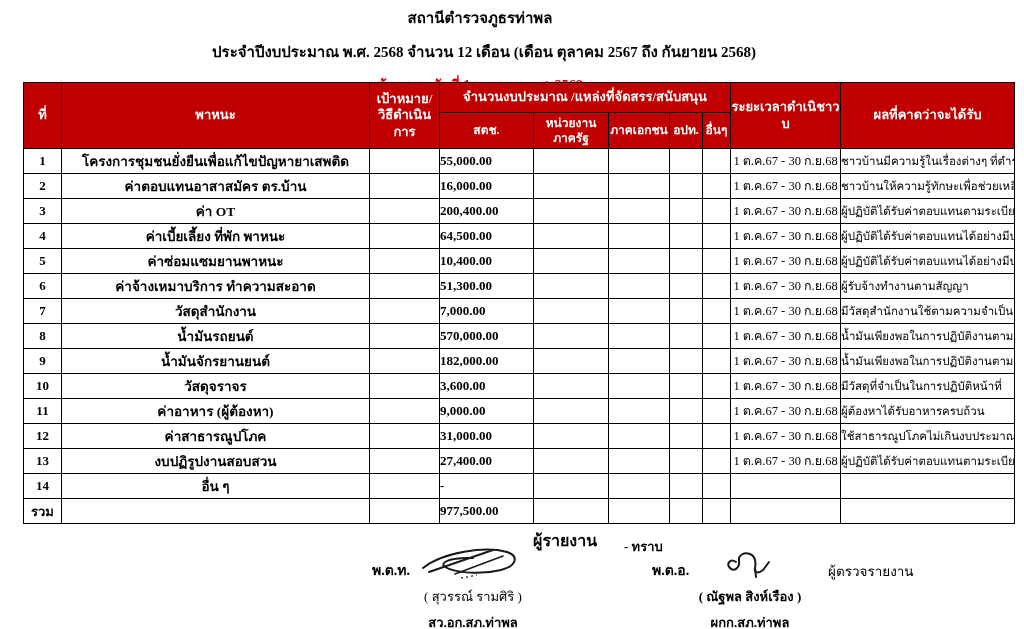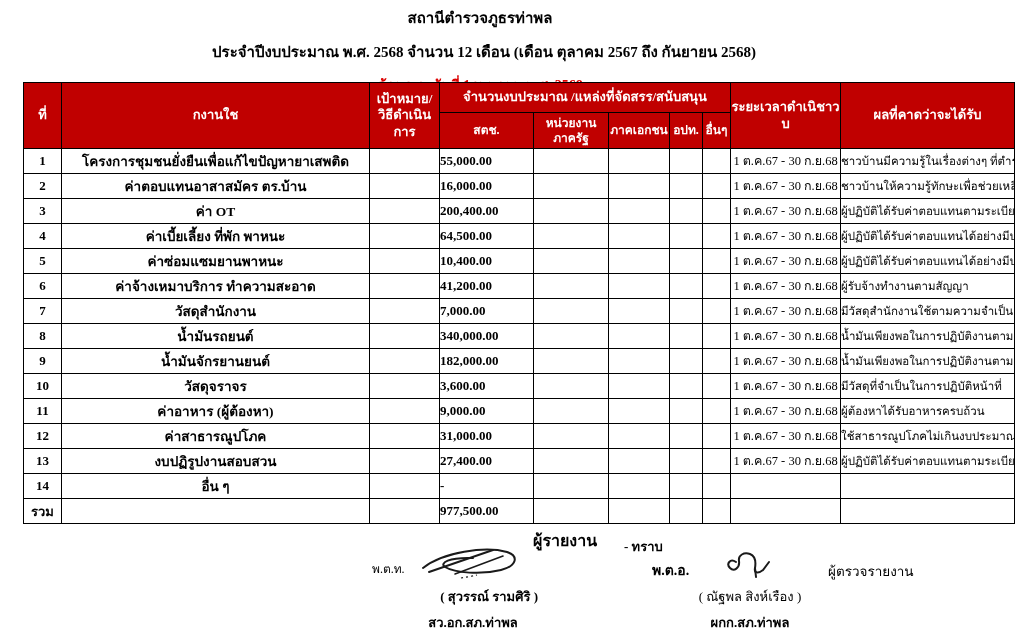--- a/index.html
+++ b/index.html
@@ -50,27 +50,27 @@
   td.c-no       { text-align: center; font-weight: bold; font-size: 13px; }
   td.c-item     { text-align: center;  font-weight: bold; font-size: 13.5px; padding-left: 5px; }
   td.c-target   { }
   td.c-num      { text-align: left; font-weight: bold; font-size: 13px; padding-right: 9px; }
   td.c-duration { text-align: center; font-size: 12.5px; margin-top: 32px; }
   td.c-expected { text-align: left; font-size: 11.5px; padding-left: 3px; }
 
   
   .abs { position: absolute; white-space: nowrap; }
   .f-ack   { left: 624px; top: 536px; font-size: 13px; font-weight: bold; }
-  .f-rank-l{ left: 372px; top: 559px; font-size: 12px; font-weight: normal; }
+  .f-rank-l{ left: 372px; top: 559px; font-size: 14px; font-weight: bold; }
   .f-role-l{ left: 533px; top: 528px; font-size: 16px; font-weight: bold; }
   .f-rank-r{ left: 652px; top: 559px; font-size: 14px; font-weight: bold; }
   .f-role-r{ left: 828px; top: 560px; font-size: 13.5px; font-weight: normal; }
-  .f-name-l{ left: 408px; top: 586px; width: 130px; text-align: right; font-size: 13px; font-weight: bold; }
+  .f-name-l{ left: 408px; top: 586px; width: 130px; text-align: center; font-size: 13px; font-weight: normal; }
   .f-pos-l { left: 408px; top: 612px; width: 130px; text-align: center; font-size: 13px; font-weight: bold; }
-  .f-name-r{ left: 690px; top: 586px; width: 120px; text-align: center; font-size: 13px; font-weight: normal; }
+  .f-name-r{ left: 690px; top: 586px; width: 120px; text-align: center; font-size: 13px; font-weight: bold; }
   .f-pos-r { left: 690px; top: 612px; width: 120px; text-align: center; font-size: 13px; font-weight: bold; }
   .sig-l { left: 415px; top: 542px; }
   .sig-r { left: 722px; top: 544px; }
 </style>
 </head>
 <body>
 
 <div class="titles">
   <div class="title-main">สถานีตำรวจภูธรท่าพล</div>
   <div class="title-sub">ประจำปีงบประมาณ พ.ศ. 2568 จำนวน 12 เดือน (เดือน ตุลาคม 2567 ถึง กันยายน 2568)</div>
@@ -86,21 +86,21 @@
     <col style="width:75px">
       <col style="width:61px">
       <col style="width:33px">
       <col style="width:28px">
     <col style="width:110px">
       <col style="width:174px">
   </colgroup>
   <thead>
     <tr class="hrow1">
       <th rowspan="2">ที่</th>
-      <th rowspan="2">กงานใช</th>
+      <th rowspan="2">พาหนะ</th>
       <th rowspan="2">
         <span style="display:block">เป้าหมาย/</span>
         <span style="display:block">วิธีดำเนินการ</span>
       </th>
       <th colspan="5">จำนวนงบประมาณ /แหล่งที่จัดสรร/สนับสนุน</th>
       <th rowspan="2">ระยะเวลาดำเนิชาวบ</th>
       <th rowspan="2">ผลที่คาดว่าจะได้รับ</th>
     </tr>
     <tr class="hrow2">
       <th class="sub">สตช.</th>
@@ -168,21 +168,21 @@
       <td></td>
       <td></td>
       <td></td>
       <td class="c-duration">1 ต.ค.67 - 30 ก.ย.68</td>
       <td class="c-expected">ผู้ปฏิบัติได้รับค่าตอบแทนได้อย่างมีประสิทธิภาพ</td>
     </tr>
     <tr>
       <td class="c-no">6</td>
       <td class="c-item">ค่าจ้างเหมาบริการ ทำความสะอาด</td>
       <td class="c-target"></td>
-      <td class="c-num">41,200.00</td>
+      <td class="c-num">51,300.00</td>
       <td></td>
       <td></td>
       <td></td>
       <td></td>
       <td class="c-duration">1 ต.ค.67 - 30 ก.ย.68</td>
       <td class="c-expected">ผู้รับจ้างทำงานตามสัญญา</td>
     </tr>
     <tr>
       <td class="c-no">7</td>
       <td class="c-item">วัสดุสำนักงาน</td>
@@ -192,21 +192,21 @@
       <td></td>
       <td></td>
       <td></td>
       <td class="c-duration">1 ต.ค.67 - 30 ก.ย.68</td>
       <td class="c-expected">มีวัสดุสำนักงานใช้ตามความจำเป็น</td>
     </tr>
     <tr>
       <td class="c-no">8</td>
       <td class="c-item">น้ำมันรถยนต์</td>
       <td class="c-target"></td>
-      <td class="c-num">340,000.00</td>
+      <td class="c-num">570,000.00</td>
       <td></td>
       <td></td>
       <td></td>
       <td></td>
       <td class="c-duration">1 ต.ค.67 - 30 ก.ย.68</td>
       <td class="c-expected">น้ำมันเพียงพอในการปฏิบัติงานตามจริง</td>
     </tr>
     <tr>
       <td class="c-no">9</td>
       <td class="c-item">น้ำมันจักรยานยนต์</td>

